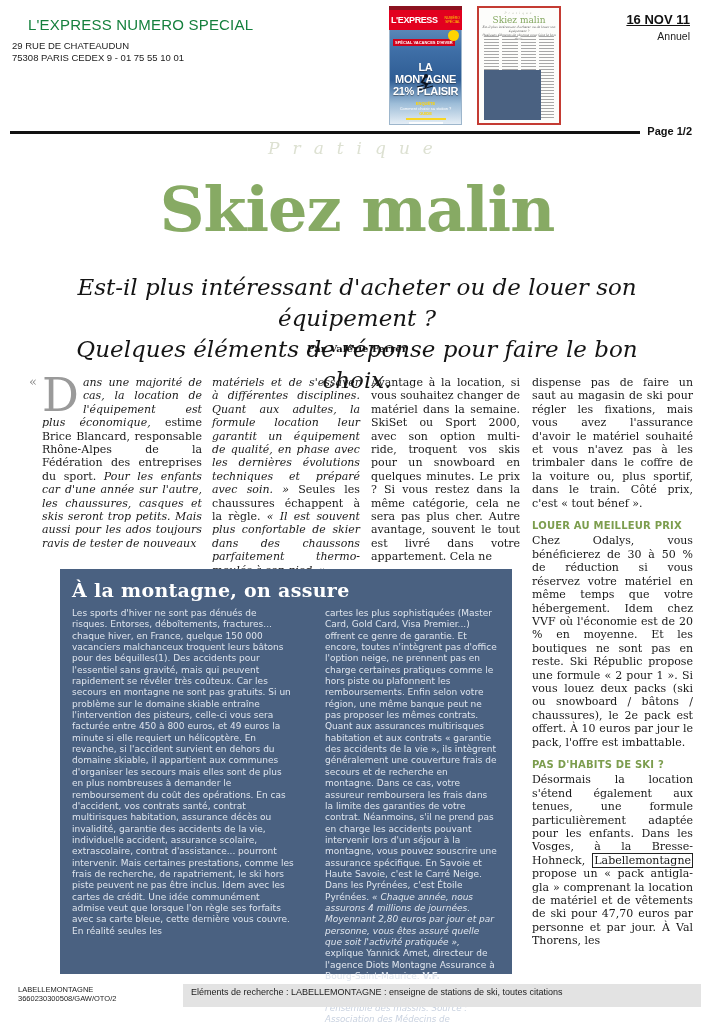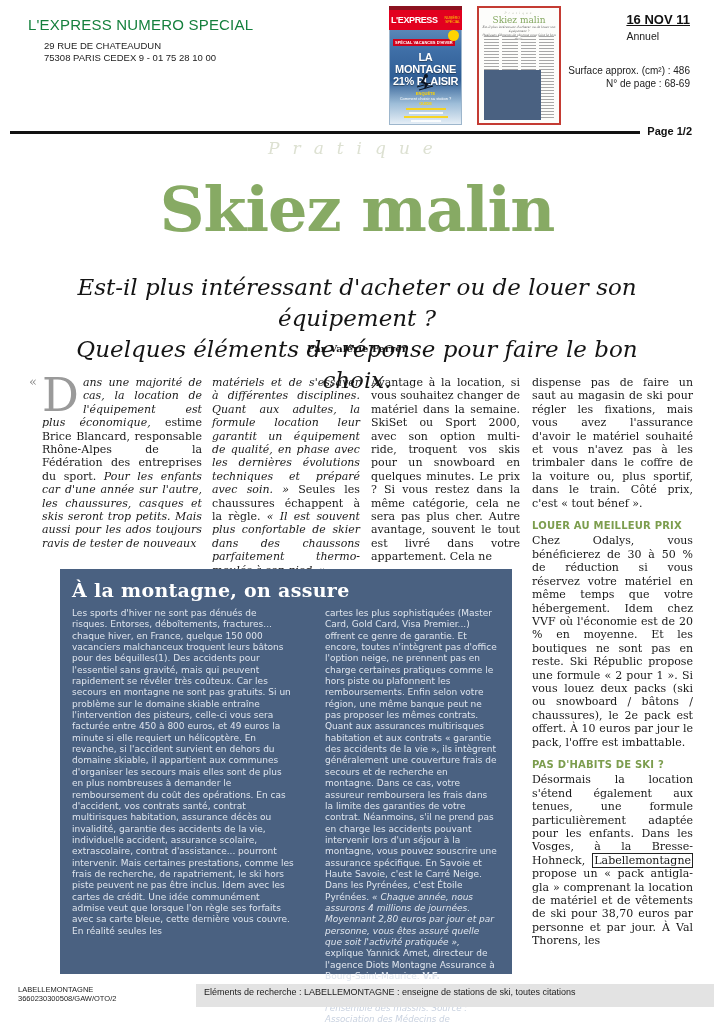--- a/index.html
+++ b/index.html
@@ -4,36 +4,36 @@
 <style>
   * { margin:0; padding:0; box-sizing:border-box; }
   html,body { background:#888; }
   .page {
     position:relative; width:714px; height:1024px; margin:0 auto;
     background:#fff; overflow:hidden;
     font-family:"Liberation Sans", sans-serif; color:#1c1c1c;
   }
   
   .pub-name { position:absolute; left:28px; top:16px; font-size:15px; letter-spacing:.2px; color:#15803d; }
-  .pub-addr { position:absolute; left:44px; top:40px; font-size:9.5px; line-height:12px; color:#222; }
-  .hdr-right { position:absolute; right:24px; top:12px; }
+  .pub-addr { position:absolute; left:12px; top:40px; font-size:9.5px; line-height:12px; color:#222; }
+  .hdr-right { position:absolute; right:24px; top:12px; text-align:right; }
   .hdr-date { font-size:13px; font-weight:bold; text-decoration:underline; color:#111; }
   .hdr-periodicity { font-size:10.5px; margin-top:3px; color:#222; }
   .hdr-meta { position:absolute; right:24px; top:64px; text-align:right; font-size:10px; line-height:13px; color:#222; }
   
   .cover { position:absolute; left:389px; top:6px; width:73px; height:119px;
     background:linear-gradient(180deg,#7aa3cc 0%, #3e6ea6 38%, #2f5d94 62%, #9dbdd8 82%, #e8f0f7 100%);
     box-shadow:0 0 0 1px #9db6cc inset; overflow:hidden; }
   .cover-topstrip { height:4px; background:#8c1220; }
   .cover-masthead { display:flex; align-items:center; background:#e2001f; height:14px; padding:10px 2px; }
   .cover-masthead .mh { color:#fff; font-weight:bold; font-size:9px; letter-spacing:-.4px; flex:1; }
   .cover-masthead .mhside { color:#ffd400; font-size:3.5px; line-height:4px; text-align:right; width:16px; }
   .cover-banner { display:inline-block; margin:3px 0 0 4px; background:#d0021b; color:#fff; font-size:4px; font-weight:bold; padding:1px 2px; }
   .cover-badge { position:absolute; right:3px; top:24px; width:11px; height:11px; border-radius:50%; background:#ffd400; color:#a00; font-size:3px; text-align:center; line-height:11px; font-weight:bold; }
-  .cover-title { text-align:center; color:#fff; font-weight:bold; font-size:11px; line-height:12px; margin-top:3px; text-shadow:0 1px 1px rgba(0,0,0,.4); letter-spacing:-.3px; }
+  .cover-title { text-align:center; color:#fff; font-weight:bold; font-size:11px; line-height:12px; margin-top:13px; text-shadow:0 1px 1px rgba(0,0,0,.4); letter-spacing:-.3px; }
   .cover-kickers { text-align:center; margin-top:4px; }
   .cover-kickers .k-y { color:#ffd400; font-size:4px; font-weight:bold; line-height:5px; }
   .cover-kickers .k-w { color:#fff; font-size:4px; line-height:5px; }
   .blurline { height:2px; background:rgba(255,212,0,.85); margin:2px auto 0; }
   .blurline.w { background:rgba(255,255,255,.85); }
   .cover-skier { position:absolute; left:26px; top:66px; }
   
   .preview { position:absolute; left:477px; top:6px; width:84px; height:119px; background:#fdfdfb; border:2px solid #c43b33; overflow:hidden; }
   .pv-kicker { text-align:center; font-size:3px; letter-spacing:2px; color:#b9bfae; margin-top:3px; font-family:"DejaVu Serif",serif; font-style:italic; }
   .pv-title { text-align:center; font-size:9px; color:#86a963; font-family:"DejaVu Serif",serif; line-height:10px; }
@@ -68,41 +68,37 @@
   .insert { position:absolute; left:60px; top:569px; width:452px; height:405px; background:#4a6181; padding:10px 14px 10px 12px; }
   .insert-title { font-family:"DejaVu Serif",serif; font-weight:bold; font-size:19px; color:#fff; letter-spacing:.3px; margin-bottom:7px; }
   .insert-cols { display:flex; gap:31px; }
   .insert-col { font-family:"DejaVu Sans",sans-serif; font-size:9px; line-height:11.35px; color:#dfe5ee; }
   .insert-col.l { width:222px; }
   .insert-col.r { flex:1; }
   .insert-sig { font-weight:bold; }
   .insert-note { margin-top:9px; font-style:italic; font-size:8.7px; color:#c9d2e0; }
   
   .foot-left { position:absolute; left:18px; top:985px; font-size:7.5px; line-height:9px; color:#222; }
-  .foot-bar { position:absolute; left:196px; top:984px; width:518px; height:23px; background:#e3e3e3; }
+  .foot-bar { position:absolute; left:183px; top:984px; width:518px; height:23px; background:#e3e3e3; }
   .foot-bar span { display:block; padding:3px 0 0 8px; font-size:9px; color:#222; }
 </style>
 </head>
 <body>
 
 <div class="page">
 
   <div class="pub-name">L'EXPRESS NUMERO SPECIAL</div>
   <div class="pub-addr">
     <div>29 RUE DE CHATEAUDUN</div>
-    <div>75308 PARIS CEDEX 9 - 01 75 28 10 00</div>
+    <div>75308 PARIS CEDEX 9 - 01 75 55 10 01</div>
   </div>
 
   <div class="hdr-right">
     <div class="hdr-date">16 NOV 11</div>
     <div class="hdr-periodicity">Annuel</div>
-  </div>
-  <div class="hdr-meta">
-    <div>Surface approx. (cm²) : 486</div>
-    <div>N° de page : 68-69</div>
   </div>
 
   <div class="cover">
     <div class="cover-topstrip"></div>
     <div class="cover-masthead">
       <span class="mh">L'EXPRESS</span>
       <span class="mhside">NUMÉRO SPÉCIAL</span>
     </div>
     <div class="cover-banner">SPÉCIAL VACANCES D'HIVER</div>
     <div class="cover-badge"></div>
@@ -162,21 +158,21 @@
 
   <div class="col c3">
     <span>Avantage à la location, si vous souhaitez changer de matériel dans la semaine. SkiSet ou Sport 2000, avec son option multi-ride, troquent vos skis pour un snowboard en quelques minutes. Le prix ? Si vous restez dans la même catégorie, cela ne sera pas plus cher. Autre avantage, souvent le tout est livré dans votre appartement. Cela ne</span>
   </div>
 
   <div class="col c4">
     <div>dispense pas de faire un saut au magasin de ski pour régler les fixations, mais vous avez l'assurance d'avoir le matériel souhaité et vous n'avez pas à les trimbaler dans le coffre de la voiture ou, plus sportif, dans le train. Côté prix, c'est « tout bénef ».</div>
     <div class="green-head">LOUER AU MEILLEUR PRIX</div>
     <div>Chez Odalys, vous bénéficierez de 30 à 50 % de réduction si vous réservez votre matériel en même temps que votre hébergement. Idem chez VVF où l'économie est de 20 % en moyenne. Et les boutiques ne sont pas en reste. Ski Républic propose une formule « 2 pour 1 ». Si vous louez deux packs (ski ou snowboard / bâtons / chaussures), le 2e pack est offert. À 10 euros par jour le pack, l'offre est imbattable.</div>
     <div class="green-head">PAS D'HABITS DE SKI ?</div>
-    <div><span>Désormais la location s'étend également aux tenues, une formule particulièrement adaptée pour les enfants. Dans les Vosges, à la Bresse-Hohneck, </span><span class="boxed-name">Labellemontagne</span><span> propose un « pack antigla-gla » comprenant la location de matériel et de vêtements de ski pour 38,70 euros par personne et par jour. À Val Thorens, les</span></div>
+    <div><span>Désormais la location s'étend également aux tenues, une formule particulièrement adaptée pour les enfants. Dans les Vosges, à la Bresse-Hohneck, </span><span class="boxed-name">Labellemontagne</span><span> propose un « pack antigla-gla » comprenant la location de matériel et de vêtements de ski pour 47,70 euros par personne et par jour. À Val Thorens, les</span></div>
   </div>
 
   <div class="insert">
     <div class="insert-title">À la montagne, on assure</div>
     <div class="insert-cols">
       <div class="insert-col l">Les sports d'hiver ne sont pas dénués de risques. Entorses, déboîtements, fractures... chaque hiver, en France, quelque 150 000 vacanciers malchanceux troquent leurs bâtons pour des béquilles(1). Des accidents pour l'essentiel sans gravité, mais qui peuvent rapidement se révéler très coûteux. Car les secours en montagne ne sont pas gratuits. Si un problème sur le domaine skiable entraîne l'intervention des pisteurs, celle-ci vous sera facturée entre 450 à 800 euros, et 49 euros la minute si elle requiert un hélicoptère. En revanche, si l'accident survient en dehors du domaine skiable, il appartient aux communes d'organiser les secours mais elles sont de plus en plus nombreuses à demander le remboursement du coût des opérations. En cas d'accident, vos contrats santé, contrat multirisques habitation, assurance décès ou invalidité, garantie des accidents de la vie, individuelle accident, assurance scolaire, extrascolaire, contrat d'assistance... pourront intervenir. Mais certaines prestations, comme les frais de recherche, de rapatriement, le ski hors piste peuvent ne pas être inclus. Idem avec les cartes de crédit. Une idée communément admise veut que lorsque l'on règle ses forfaits avec sa carte bleue, cette dernière vous couvre. En réalité seules les</div>
       <div class="insert-col r">
         <span>cartes les plus sophistiquées (Master Card, Gold Card, Visa Premier...) offrent ce genre de garantie. Et encore, toutes n'intègrent pas d'office l'option neige, ne prennent pas en charge certaines pratiques comme le hors piste ou plafonnent les remboursements. Enfin selon votre région, une même banque peut ne pas proposer les mêmes contrats. Quant aux assurances multirisques habitation et aux contrats « garantie des accidents de la vie », ils intègrent généralement une couverture frais de secours et de recherche en montagne. Dans ce cas, votre assureur remboursera les frais dans la limite des garanties de votre contrat. Néanmoins, s'il ne prend pas en charge les accidents pouvant intervenir lors d'un séjour à la montagne, vous pouvez souscrire une assurance spécifique. En Savoie et Haute Savoie, c'est le Carré Neige. Dans les Pyrénées, c'est Étoile Pyrénées. </span><span class="ital">« Chaque année, nous assurons 4 millions de journées. Moyennant 2,80 euros par jour et par personne, vous êtes assuré quelle que soit l'activité pratiquée », </span><span>explique Yannick Amet, directeur de l'agence Diots Montagne Assurance à Bourg-Saint-Maurice. </span><span class="insert-sig">V.F.</span>
         <div class="insert-note">(1) Toutes gravités confondues et sur l'ensemble des massifs. Source : Association des Médecins de montagne.</div>
       </div>

